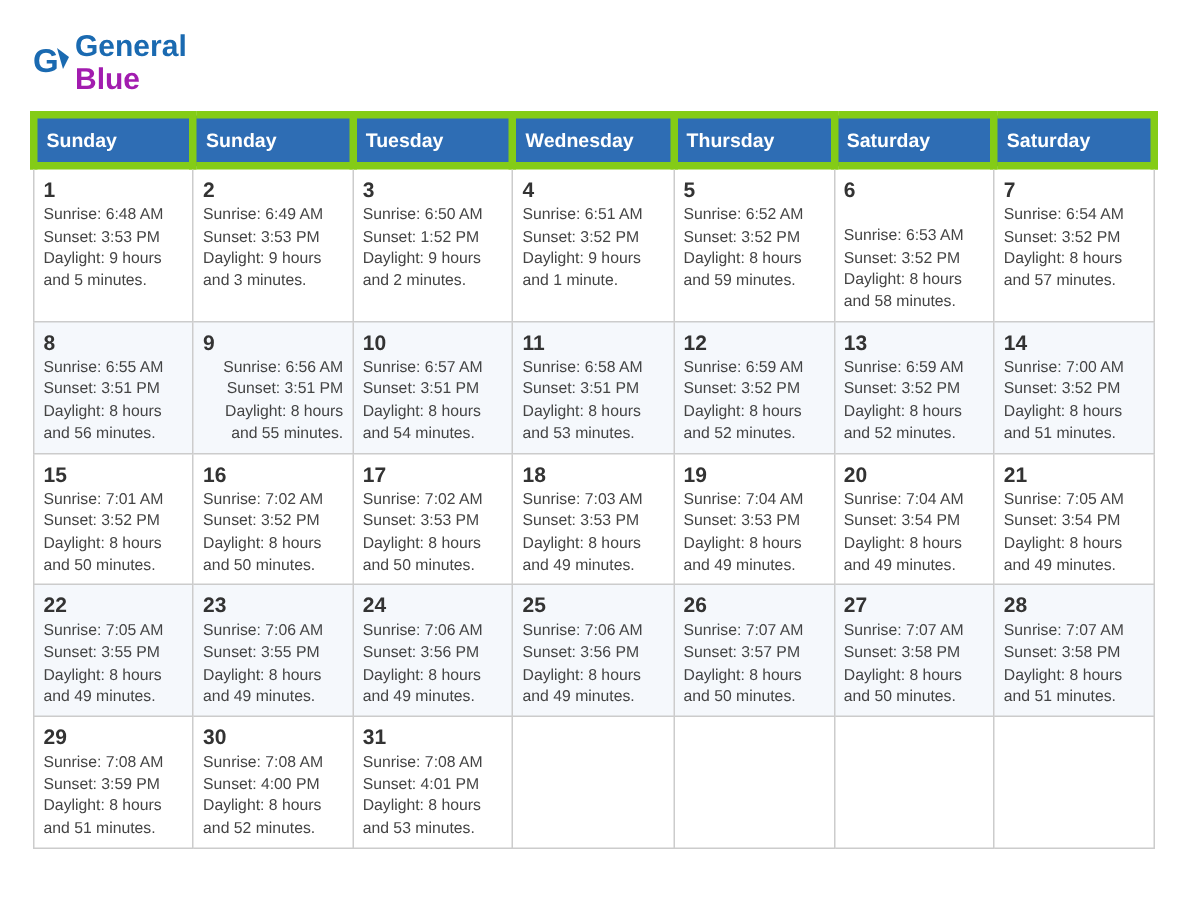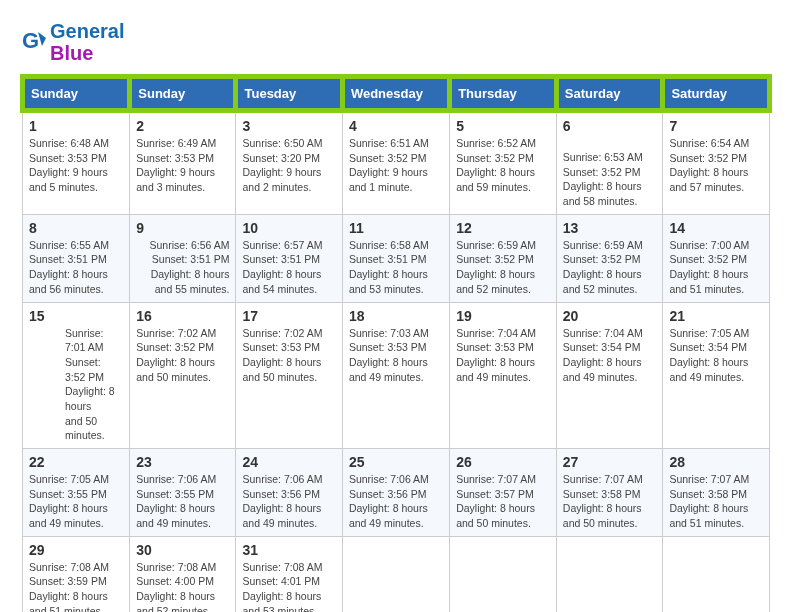--- a/index.html
+++ b/index.html
@@ -129,21 +129,21 @@
         <td>
           <span class="day-number">2</span>
           <div class="day-info" style="white-space: pre-line;">Sunrise: 6:49 AM
 Sunset: 3:53 PM
 Daylight: 9 hours
 and 3 minutes.</div>
         </td>
         <td>
           <span class="day-number">3</span>
           <div class="day-info" style="white-space: pre-line;">Sunrise: 6:50 AM
-Sunset: 3:20 PM
+Sunset: 1:52 PM
 Daylight: 9 hours
 and 2 minutes.</div>
         </td>
         <td>
           <span class="day-number">4</span>
           <div class="day-info" style="white-space: pre-line;">Sunrise: 6:51 AM
 Sunset: 3:52 PM
 Daylight: 9 hours
 and 1 minute.</div>
         </td>
@@ -216,21 +216,21 @@
           <span class="day-number">14</span>
           <div class="day-info" style="white-space: pre-line;">Sunrise: 7:00 AM
 Sunset: 3:52 PM
 Daylight: 8 hours
 and 51 minutes.</div>
         </td>
       </tr>
       <tr>
         <td>
           <span class="day-number">15</span>
-          <div class="day-info" style="white-space: pre-line; margin-left: 36px;">Sunrise: 7:01 AM
+          <div class="day-info" style="white-space: pre-line;">Sunrise: 7:01 AM
 Sunset: 3:52 PM
 Daylight: 8 hours
 and 50 minutes.</div>
         </td>
         <td>
           <span class="day-number">16</span>
           <div class="day-info" style="white-space: pre-line;">Sunrise: 7:02 AM
 Sunset: 3:52 PM
 Daylight: 8 hours
 and 50 minutes.</div>

